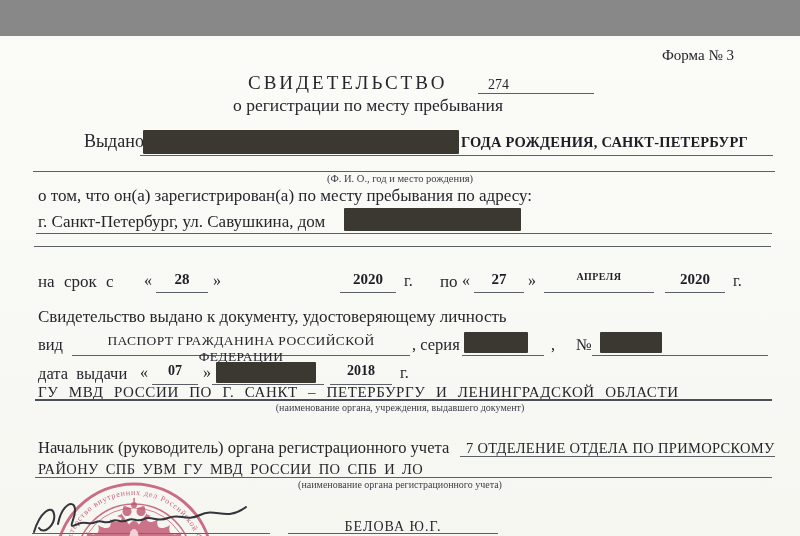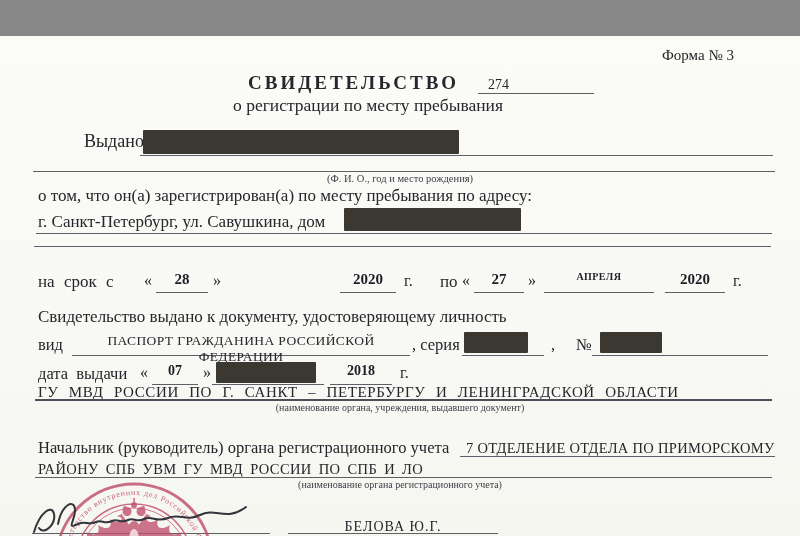--- a/index.html
+++ b/index.html
@@ -20,26 +20,27 @@
   .main-txt{font-size:17px;}
   svg{display:block;}
 </style>
 </head>
 <body>
 
 <div class="page">
 
   <div class="abs" style="left:662px; top:11px; font-size:15px;">Форма № 3</div>
 
-  <div class="abs" style="left:248px; top:36px; font-size:19px; letter-spacing:3px;font-weight:bold;">СВИДЕТЕЛЬСТВО</div>
+  <div class="abs" style="left:248px; top:36px; font-size:19px; letter-spacing:3px;">СВИДЕТЕЛЬСТВО</div>
   <div class="useg" style="left:478px; top:41px; width:106px; text-align:left; padding-left:10px; font-size:14px;">274</div>
   <div class="abs" style="left:233px; top:59px; font-size:17.5px;">о регистрации по месту пребывания</div>
 
   <div class="abs main-txt" style="left:84px; top:95px; font-size:18px;">Выдано</div>
   <div class="redact" style="left:143px; top:94px; width:316px; height:24px;"></div>
+  <div class="abs bold" style="left:461px; top:98px; font-size:14.5px; letter-spacing:0.2px;">ГОДА РОЖДЕНИЯ, САНКТ-ПЕТЕРБУРГ</div>
   <div class="rule" style="left:140px; top:119px; width:633px;"></div>
 
   <div class="rule" style="left:33px; top:135px; width:742px;"></div>
   <div class="cap" style="left:0; top:137px; width:800px; font-size:10.5px;">(Ф. И. О., год и место рождения)</div>
 
   <div class="abs main-txt" style="left:38px; top:176px;">г. Санкт-Петербург, ул. Савушкина, дом</div>
   <div class="abs main-txt" style="left:38px; top:150px;">о том, что он(а) зарегистрирован(а) по месту пребывания по адресу:</div>
   <div class="redact" style="left:344px; top:172px; width:177px; height:23px;"></div>
   <div class="rule" style="left:36px; top:197px; width:736px;"></div>
 

